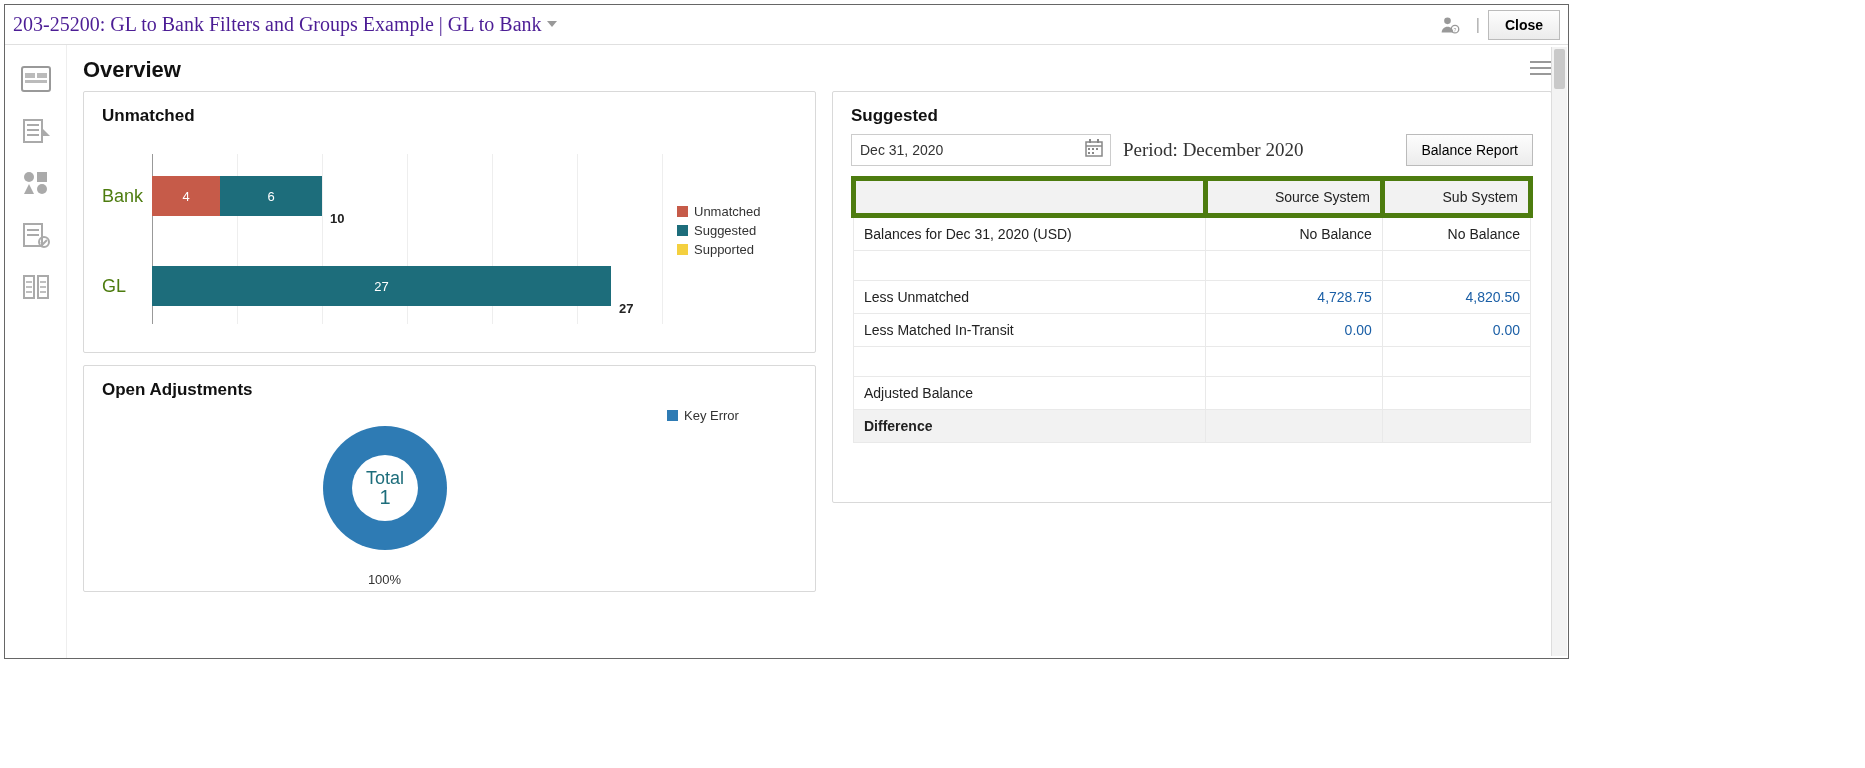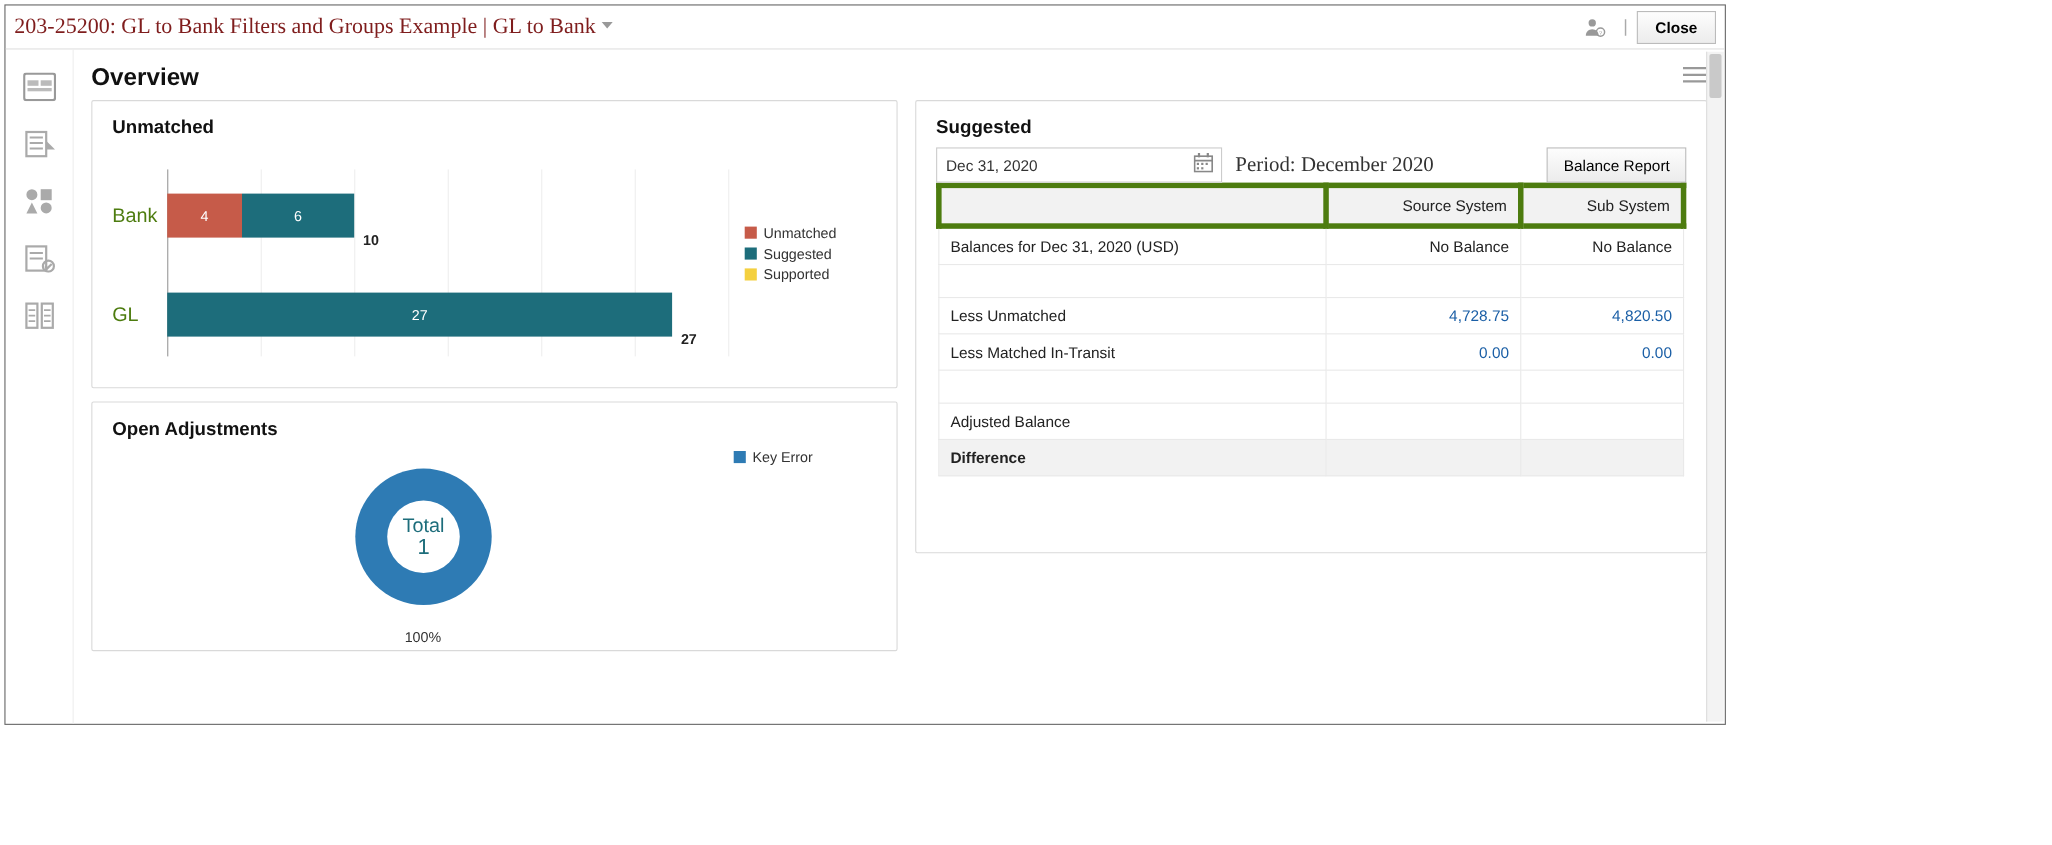--- a/index.html
+++ b/index.html
@@ -1,19 +1,19 @@
 <!DOCTYPE html>
 <html><head>
 <meta charset="utf-8">
 <style>
   * { box-sizing: border-box; margin: 0; padding: 0; font-family: Arial, Helvetica, sans-serif; }
   html, body { width: 1865px; height: 768px; background: #fff; }
   .frame { width: 1565px; height: 655px; border: 1px solid #666; margin: 4px; position: relative; overflow: hidden; }
   .titlebar { display: flex; align-items: center; height: 40px; padding: 0 8px; border-bottom: 1px solid #e0e0e0; }
-  .titlebar .title { font-size: 20px; color: #7f1d1d; font-family: Georgia, 'Times New Roman', serif; }
+  .titlebar .title { font-size: 20px; color: #4c1d95; font-family: Georgia, 'Times New Roman', serif; }
   .titlebar .title-caret { color: #888; margin-left: 4px; }
   .titlebar .spacer { flex: 1; }
   .titlebar .user-icon { color: #888; margin-right: 8px; font-size: 18px; display:flex; align-items:center; }
   .titlebar .sep { color: #aaa; margin: 0 8px; }
   .titlebar .close-btn { background: linear-gradient(#fdfdfd,#ececec); border: 1px solid #bbb; padding: 6px 16px; font-size: 14px; font-weight: bold; cursor: pointer; }
   .body { display: flex; height: calc(100% - 40px); }
   .leftnav { width: 62px; border-right: 1px solid #eee; padding-top: 20px; display: flex; flex-direction: column; align-items: center; gap: 24px; }
   .leftnav .nav-icon { width: 32px; height: 28px; display:flex; align-items:center; justify-content:center; color:#999; cursor:pointer; }
   .leftnav .nav-icon.active { color:#777; }
   .main { flex: 1; padding: 12px 16px 0 16px; overflow: hidden; }
@@ -38,21 +38,21 @@
   .bar-legend { width:120px; padding-top:70px; font-size:13px; color:#333; }
   .bar-legend .item { display:flex; align-items:center; gap:6px; margin-bottom:4px; }
   .sw { width:11px; height:11px; display:inline-block; }
   
   .donut-wrap { display:flex; }
   .donut-area { flex:1; display:flex; flex-direction:column; align-items:center; }
   .donut-legend { width:130px; font-size:13px; color:#333; }
   .donut-legend .item { display:flex; align-items:center; gap:6px; }
   .donut-pct { font-size:13px; color:#333; margin-top:4px; }
   
-  .bal-controls { display:flex; align-items:center; gap:12px; margin-bottom:0; }
+  .bal-controls { display:flex; align-items:center; gap:12px; margin-bottom:10px; }
   .date-input { display:flex; align-items:center; border:1px solid #ccc; height:32px; width:260px; background:#fff; }
   .date-input input { border:none; outline:none; flex:1; padding:0 8px; font-size:14px; color:#333; background:transparent; }
   .date-input .cal { width:32px; text-align:center; color:#777; cursor:pointer; }
   .period-label { font-size:19px; color:#333; font-family: Georgia, serif; }
   .bal-controls .spacer { flex:1; }
   .bal-btn { background:linear-gradient(#fdfdfd,#ececec); border:1px solid #bbb; padding:7px 14px; font-size:14px; cursor:pointer; }
   table.bal { width:100%; border-collapse:collapse; font-size:14px; }
   table.bal th { background:#f2f2f2; font-weight:normal; color:#222; text-align:left; padding:8px 10px; border:5px solid #4d7c0f; }
   table.bal th.num { text-align:right; }
   table.bal td { padding:8px 10px; border:1px solid #e9e9e9; color:#222; }

